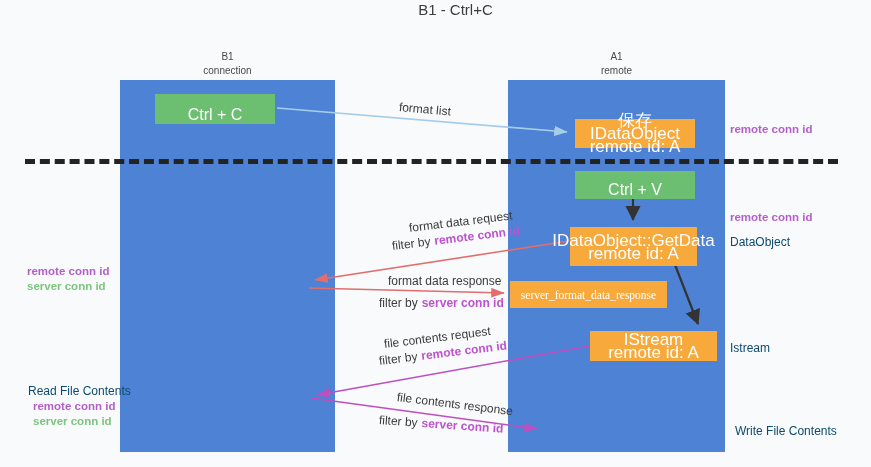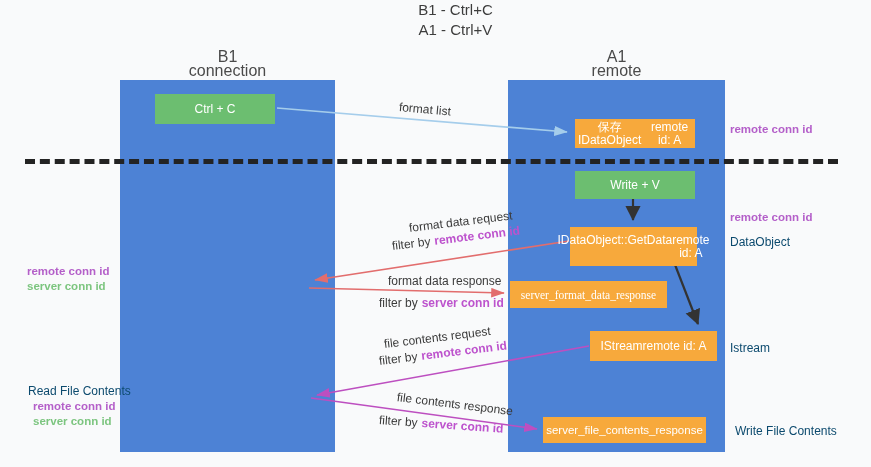--- a/index.html
+++ b/index.html
@@ -1,48 +1,47 @@
 <!DOCTYPE html>
 <html><head>
 <meta charset="utf-8">
 <style>
   * { margin:0; padding:0; box-sizing:border-box; }
   body { font-family:"Liberation Sans", sans-serif; background:#f9fafb; }
   #stage { position:relative; width:871px; height:467px; background:#f9fafb; overflow:hidden; }
 
   .title { position:absolute; left:0; top:6; width:100%; text-align:center; color:#3d3d3d; font-size:15px; line-height:20px;padding-left:40px; }
-  .lane-header { position:absolute; text-align:center; font-size:16px; line-height:14px; color:#4a4a4a; }
+  .lane-header { position:absolute; text-align:center; font-size:10px; line-height:14px; color:#4a4a4a; }
   .lane { position:absolute; top:80px; height:372px; background:#4d82d5; }
   .lane-left { left:120px; width:215px; }
   .lane-right { left:508px; width:217px; }
 
   .node { position:absolute; display:flex; align-items:center; justify-content:center; color:#fff; text-align:center; z-index:3; }
-  .node.green { background:#6cbe70; font-size:12px; }
+  .node.green { background:#6cbe70; font-size:16px;align-items:flex-end; }
   .node.orange { background:#f7a93c; font-size:11.5px; }
-  .node .stack { display:flex; flex-direction:row; line-height:13px; font-size:12px; }
+  .node .stack { display:flex; flex-direction:column; line-height:13px; font-size:17px; }
 
   .dashline { position:absolute; left:25px; top:159px; width:813px; height:0; border-top:5px dashed #232323; z-index:4; }
 
   .side-label { position:absolute; font-size:12px; color:#0c4a6e; white-space:nowrap; z-index:4; }
   .side-label.purple { color:#b45fc9; font-weight:bold; font-size:11.5px; }
   .side-label.greenlbl { color:#7cc57f; font-weight:bold; font-size:11.5px; }
 
   .edge-label { position:absolute; font-size:12px; color:#3b3b3b; white-space:nowrap; transform-origin:left center; z-index:4; }
   .filter-value { font-weight:bold; color:#bd53cd; margin-left:4px; }
 
   svg.arrows { position:absolute; left:0; top:0; z-index:2; pointer-events:none; }
 </style>
 </head>
 <body>
 
 <div id="stage">
 
   <div class="title">
     <div>B1 - Ctrl+C</div>
-    <div>A1 - Ctrl+V</div>
   </div>
 
   <div class="lane-header" style="left:120px; top:50px; width:215px;">
     <div>B1</div>
     <div>connection</div>
   </div>
   <div class="lane-header" style="left:508px; top:50px; width:217px;">
     <div>A1</div>
     <div>remote</div>
   </div>
@@ -79,21 +78,21 @@
   </div>
 
   <div class="node orange" style="left:575px; top:119px; width:120px; height:29px;">
     <span class="stack">
       <span>保存IDataObject</span>
       <span>remote id: A</span>
     </span>
   </div>
 
   <div class="node green" style="left:575px; top:171px; width:120px; height:28px;">
-    <span>Write + V</span>
+    <span>Ctrl + V</span>
   </div>
 
   <div class="node orange" style="left:570px; top:227px; width:127px; height:39px;">
     <span class="stack">
       <span>IDataObject::GetData</span>
       <span>remote id: A</span>
     </span>
   </div>
 
 
@@ -102,23 +101,20 @@
   </div>
 
   <div class="node orange" style="left:590px; top:331px; width:127px; height:30px;">
     <span class="stack">
       <span>IStream</span>
       <span>remote id: A</span>
     </span>
   </div>
 
 
-  <div class="node orange" style="left:543px; top:417px; width:163px; height:26px;">
-    <span>server_file_contents_response</span>
-  </div>
 
   <div class="dashline"></div>
 
   <div class="edge-label" style="left:399px; top:100px; transform:rotate(5deg);">format list</div>
 
   <div class="edge-label" style="left:409px; top:221px; transform:rotate(-7deg);">format data request</div>
   <div class="edge-label" style="left:392px; top:239px; transform:rotate(-7deg);">
     <span>filter by</span><span class="filter-value">remote conn id</span>
   </div>
 

